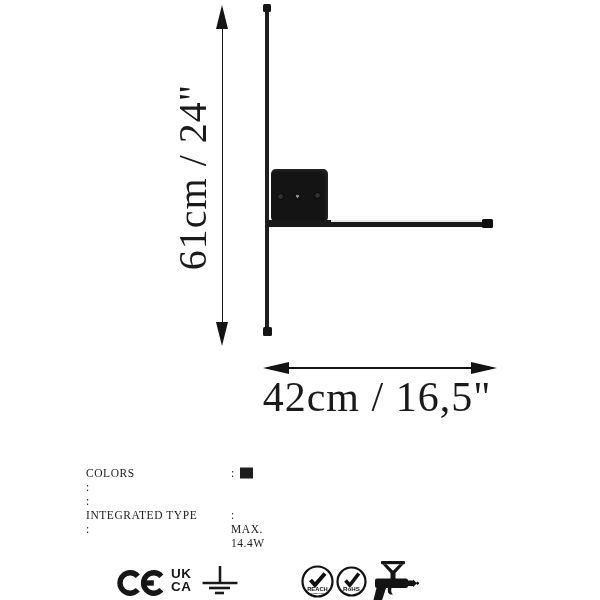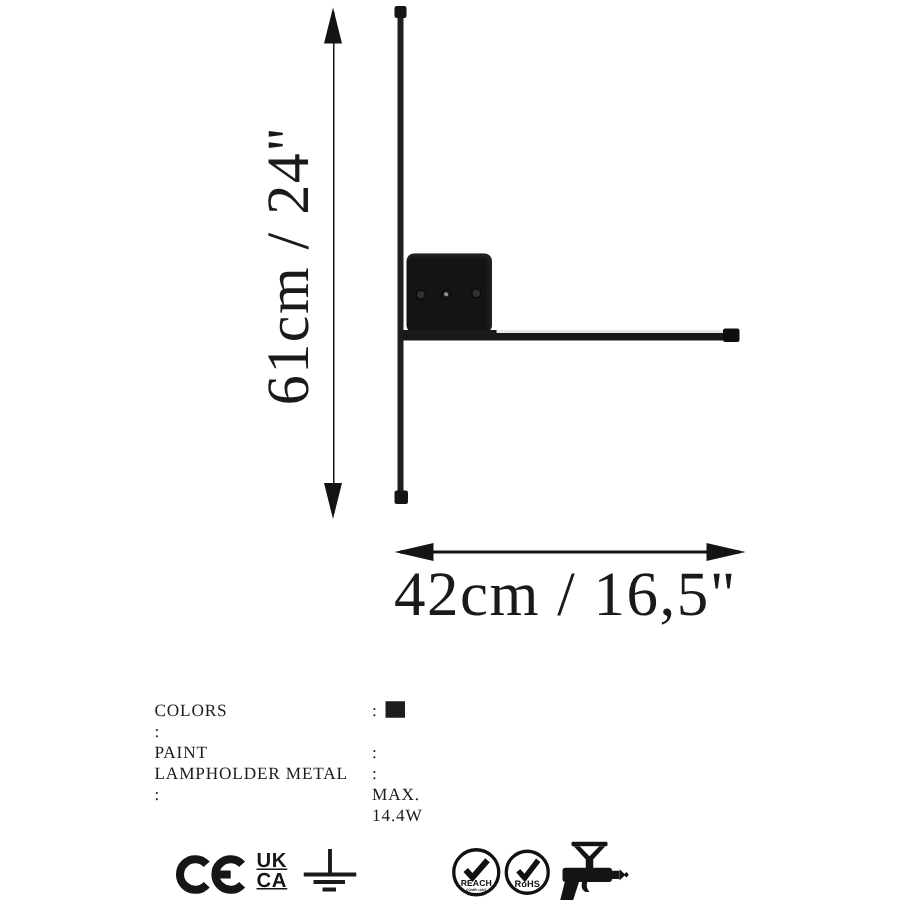--- a/index.html
+++ b/index.html
@@ -28,29 +28,29 @@
   .arrow.up{left:215.5px;top:5px;border-left:6.5px solid transparent;border-right:6.5px solid transparent;border-bottom:24px solid #141414;}
   .arrow.down{left:215.5px;top:322px;border-left:6.5px solid transparent;border-right:6.5px solid transparent;border-top:24px solid #141414;}
   .arrow.left{left:263px;top:361.5px;border-top:6.5px solid transparent;border-bottom:6.5px solid transparent;border-right:26px solid #141414;}
   .arrow.right{left:471px;top:361.5px;border-top:6.5px solid transparent;border-bottom:6.5px solid transparent;border-left:26px solid #141414;}
   .dim-v-label{position:absolute;left:192px;top:177px;transform:translate(-50%,-50%) rotate(-90deg);
                font-size:40px;white-space:nowrap;letter-spacing:1px;}
   .dim-h-label{position:absolute;left:377px;top:397px;transform:translate(-50%,-50%);
                font-size:42px;white-space:nowrap;letter-spacing:1px;}
 
   
-  .specs{position:absolute;left:103px;top:466px;font-size:11.5px;letter-spacing:.55px;line-height:14px;color:#1c1c1c;}
+  .specs{position:absolute;left:86px;top:466px;font-size:11.5px;letter-spacing:.55px;line-height:14px;color:#1c1c1c;}
   .spec-row{display:grid;grid-template-columns:145px 9px auto;align-items:baseline;}
   .swatch{display:inline-block;width:13px;height:11px;background:#1d1d1d;transform:translateY(1.5px);}
 
   
   .cert{position:absolute;}
   .ce-svg{left:117px;top:569px;}
   .ukca{left:171px;top:568px;font-family:"Liberation Sans",sans-serif;font-weight:bold;
-        font-size:13.5px;line-height:12.5px;letter-spacing:.5px;color:#161616;text-decoration:underline;}
+        font-size:13.5px;line-height:12.5px;letter-spacing:.5px;color:#161616;}
   .ground-svg{left:201px;top:565px;}
   .ip20{left:242px;top:566px;font-family:"Liberation Sans",sans-serif;font-weight:normal;
         font-size:36px;letter-spacing:-.5px;color:#161616;margin-top:32px;}
   .reach-svg{left:301px;top:565px;}
   .rohs-svg{left:336px;top:566px;}
   .gun-svg{left:371px;top:561px;}
   svg text{font-family:"Liberation Sans",sans-serif;font-weight:bold;fill:#111;}
 </style>
 </head>
 <body>
@@ -88,25 +88,24 @@
   <div class="specs">
     <div class="spec-row">
       <span>COLORS</span>
       <span>:</span>
       <span><span class="swatch"></span></span>
     </div>
     <div class="spec-row">
       <span>:</span>
     </div>
     <div class="spec-row">
-      <span>PAINT</span>
       <span>:</span>
     </div>
     <div class="spec-row">
-      <span>LAMPHOLDER METAL</span>
+      <span>INTEGRATED TYPE</span>
       <span>:</span>
     </div>
     <div class="spec-row">
       <span>:</span>
       <span>MAX. 14.4W</span>
     </div>
   </div>
 
   <div>
 

